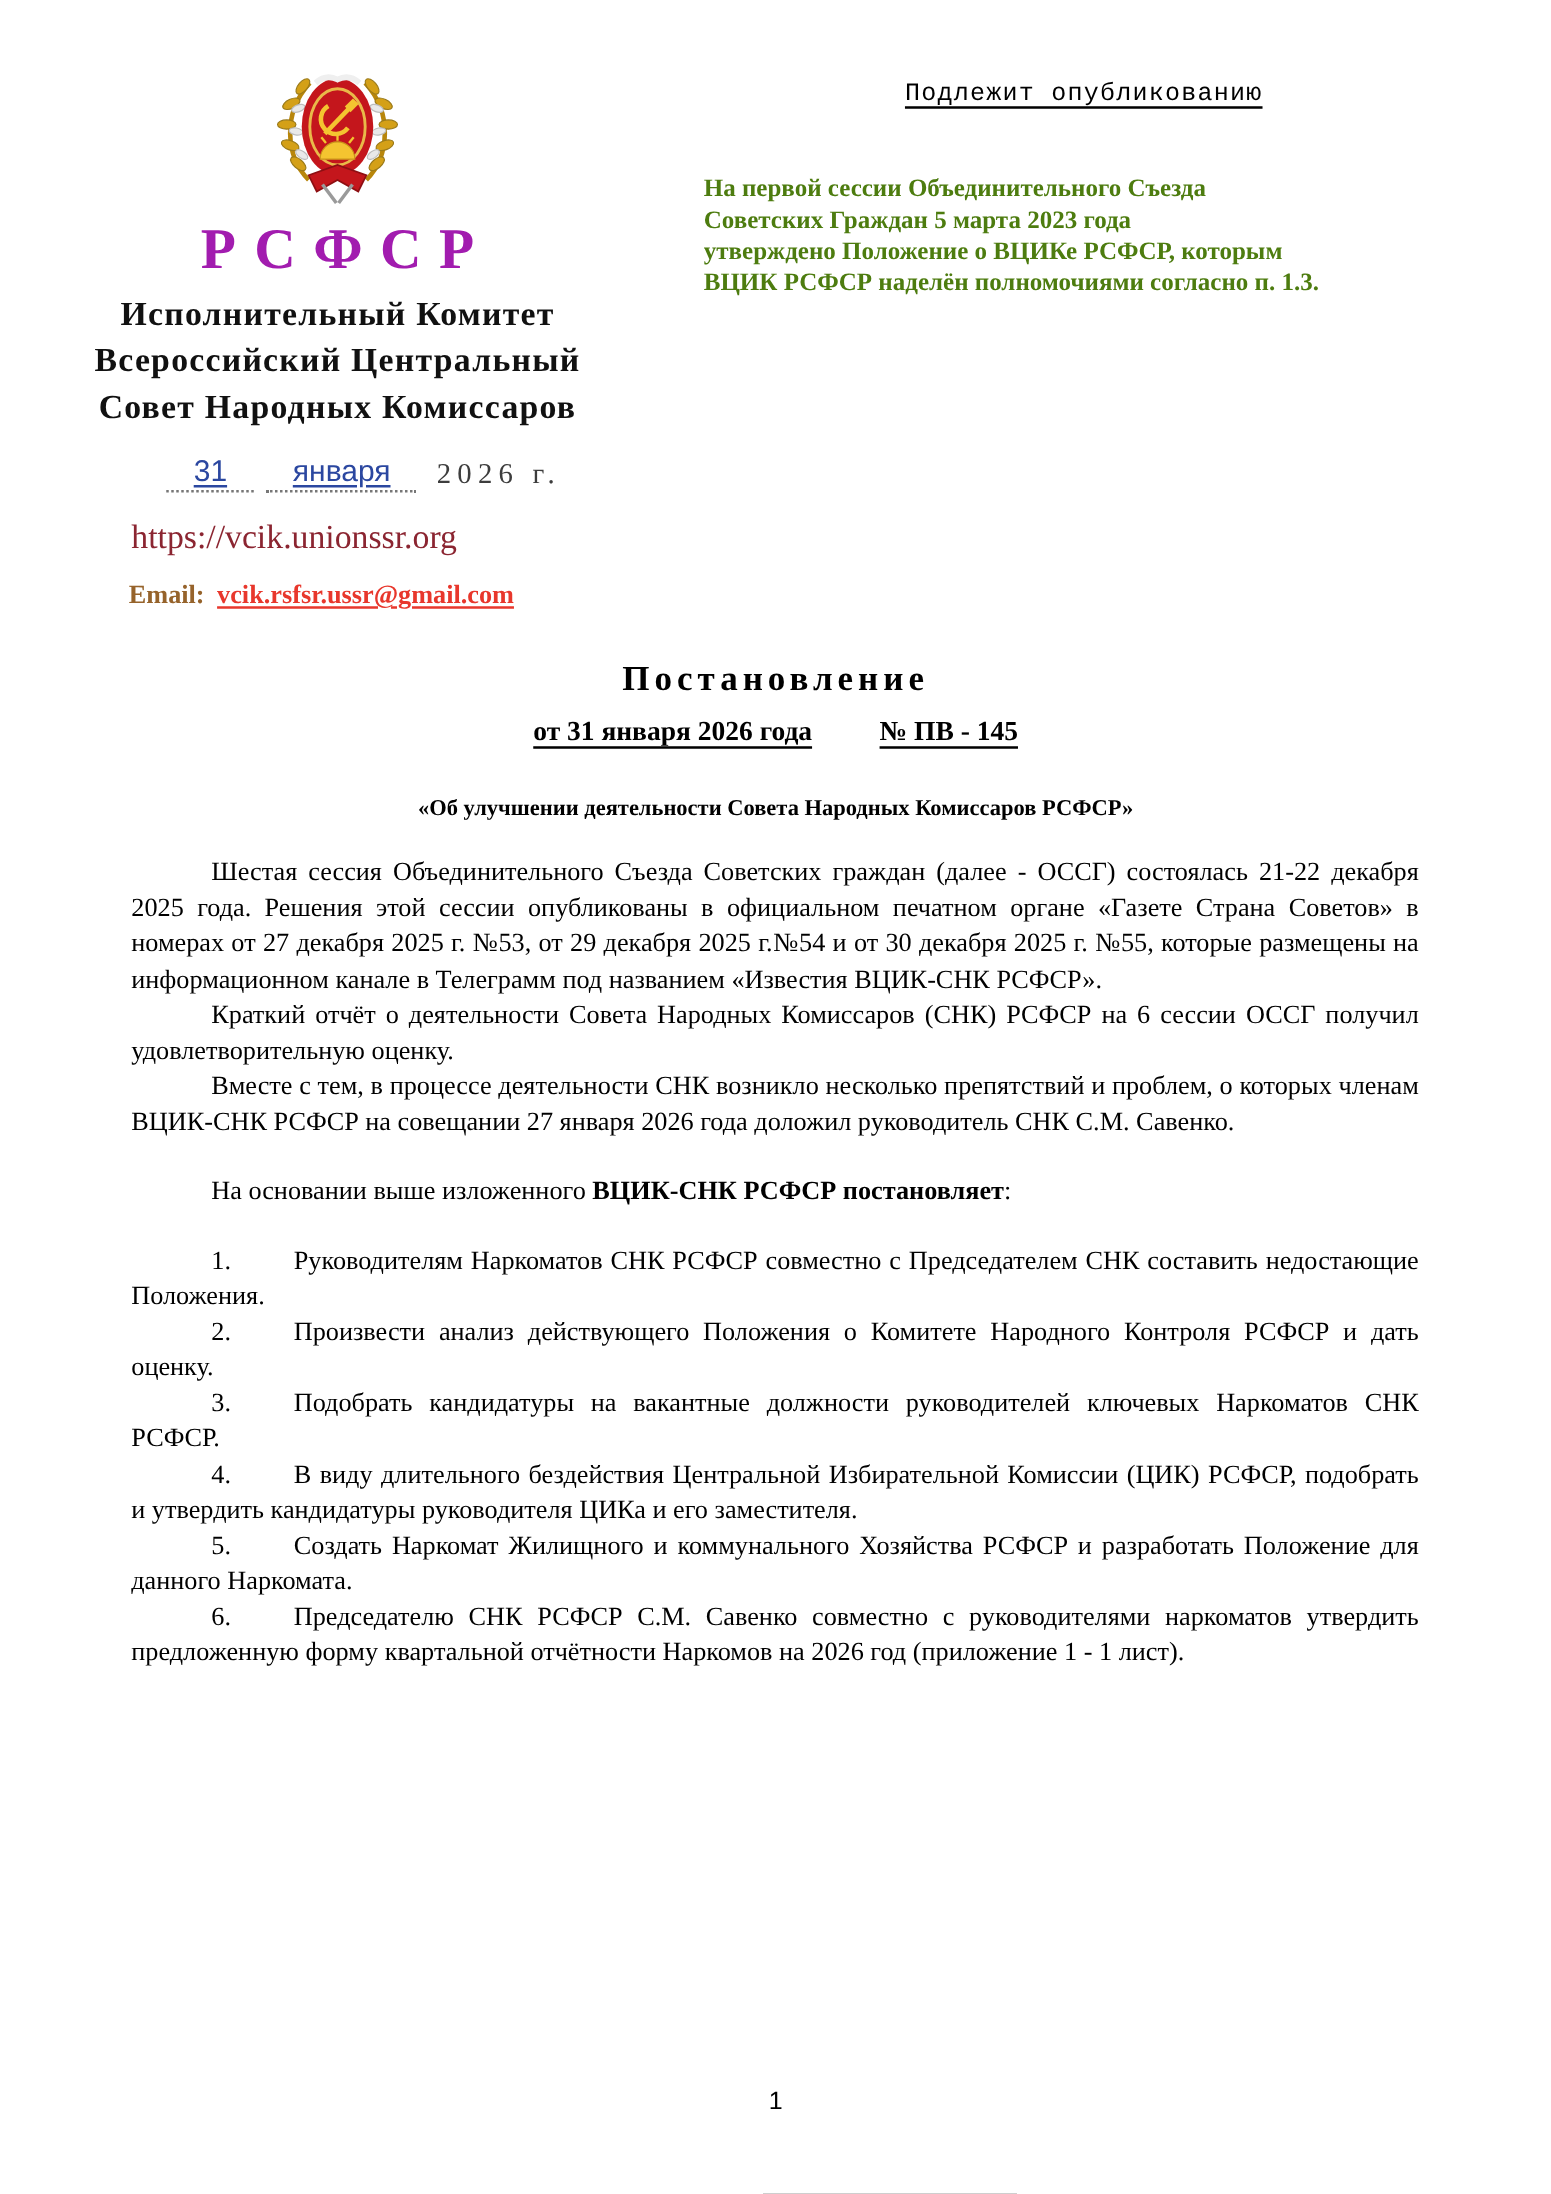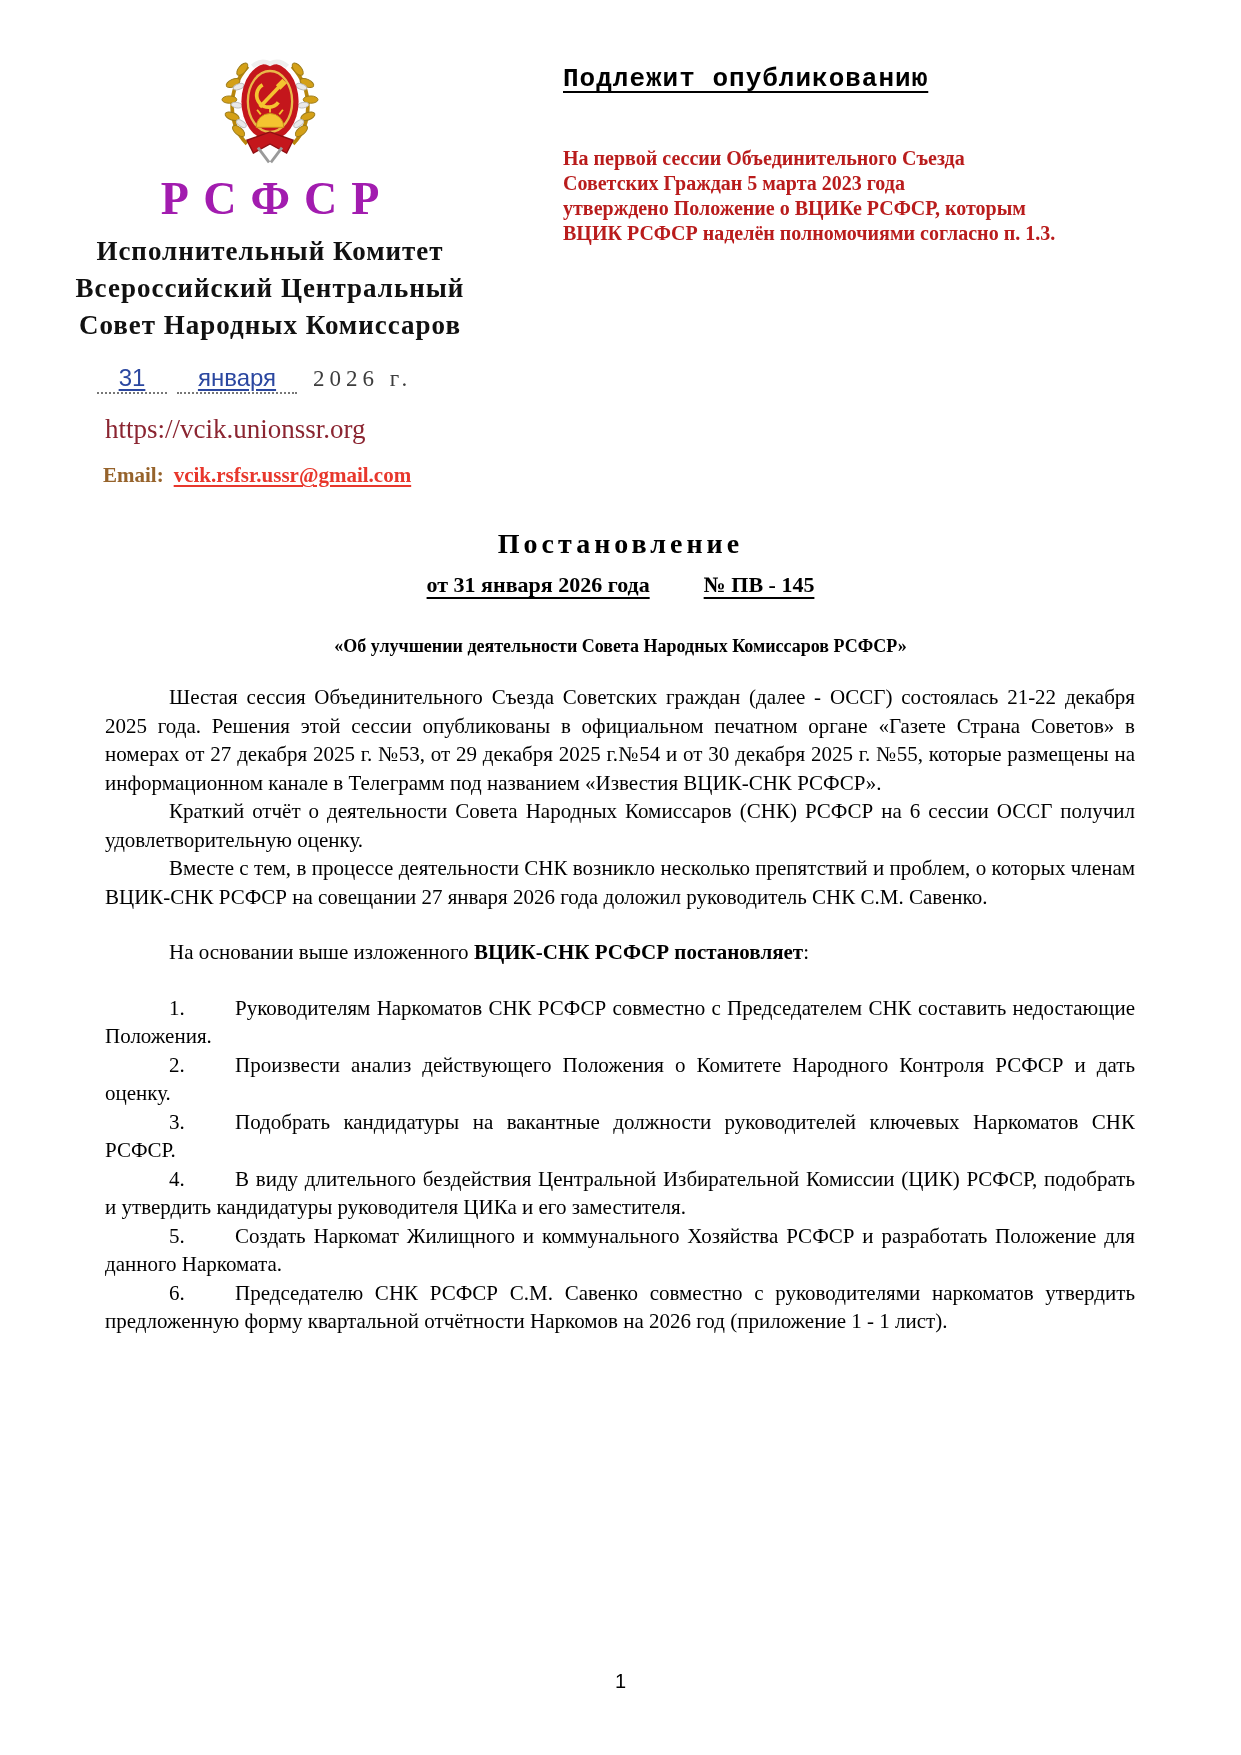--- a/index.html
+++ b/index.html
@@ -15,41 +15,41 @@
   }
   
   .header { display:flex; padding:46px 70px 0 55px; }
   .head-left { width:430px; text-align:center; flex:none; }
   .emblem { display:block; margin:0 auto; }
   .republic {
     margin-top:4px; font-size:46px; font-weight:bold;
     color:#a21caf; letter-spacing:14px; text-indent:14px;
   }
   .org { margin-top:8px; font-weight:bold; font-size:27px; line-height:37px; letter-spacing:1px; color:#111; }
-  .date-row { margin-top:20px; display:flex; align-items:flex-end; padding-left:42px; font-size:23px; }
+  .date-row { margin-top:20px; display:flex; align-items:flex-end; padding-left:42px; font-size:23px;justify-content:center; }
   .blank { border-bottom:2px dotted #777; text-align:center; }
   .blank-day { width:70px; }
   .blank-month { width:120px; margin-left:10px; }
   .blank .fill {
     font-family:"Liberation Sans", sans-serif; color:#2b47a0;
     text-decoration:underline; text-underline-offset:3px; font-size:24px;
   }
   .year { margin-left:16px; color:#3d3d3d; letter-spacing:5px; font-size:23px; padding-bottom:2px; }
   .website { margin-top:20px; text-align:left; padding-left:50px; font-size:27px; color:#8b2531; }
   .email-row { margin-top:18px; text-align:left; padding-left:48px; font-size:21px; font-weight:bold; }
   .email-label { color:#96632b; margin-right:10px; }
   .email-link { color:#e8372c; text-decoration:underline; text-underline-offset:3px; font-weight:bold; }
   .head-right { flex:1; padding-left:78px; padding-top:18px; }
   .stamp {
-    font-family:"Liberation Mono", monospace; font-weight:bold;
-    font-size:26px; letter-spacing:1px; white-space:nowrap;
+    font-family:"Liberation Mono", monospace; font-weight:normal;
+    font-size:20px; letter-spacing:1px; white-space:nowrap;
     text-decoration:underline; text-underline-offset:5px; text-decoration-thickness:2px;
-    text-align:left;
+    text-align:center;
   }
-  .note { margin-top:52px; font-weight:bold; font-size:20px; line-height:25px; color:#b91c1c; }
+  .note { margin-top:52px; font-weight:bold; font-size:20px; line-height:25px; color:#4d7c0f; }
   
   .title-sec { text-align:center; margin-top:40px; }
   .doc-title { font-size:28px; font-weight:bold; letter-spacing:4px; }
   .subline { margin-top:12px; display:flex; justify-content:center; gap:54px; font-size:22px; font-weight:bold; }
   .subline span { text-decoration:underline; text-underline-offset:5px; text-decoration-thickness:2px; }
   .subject { margin-top:38px; text-align:center; font-weight:bold; font-size:18px; }
   
   .body { padding:26px 106px 0 105px; font-size:21px; line-height:28.5px; text-align:justify; }
   .body p { text-indent:64px; }
   .resolution { margin-top:27px; margin-bottom:27px; text-indent:100px; }

